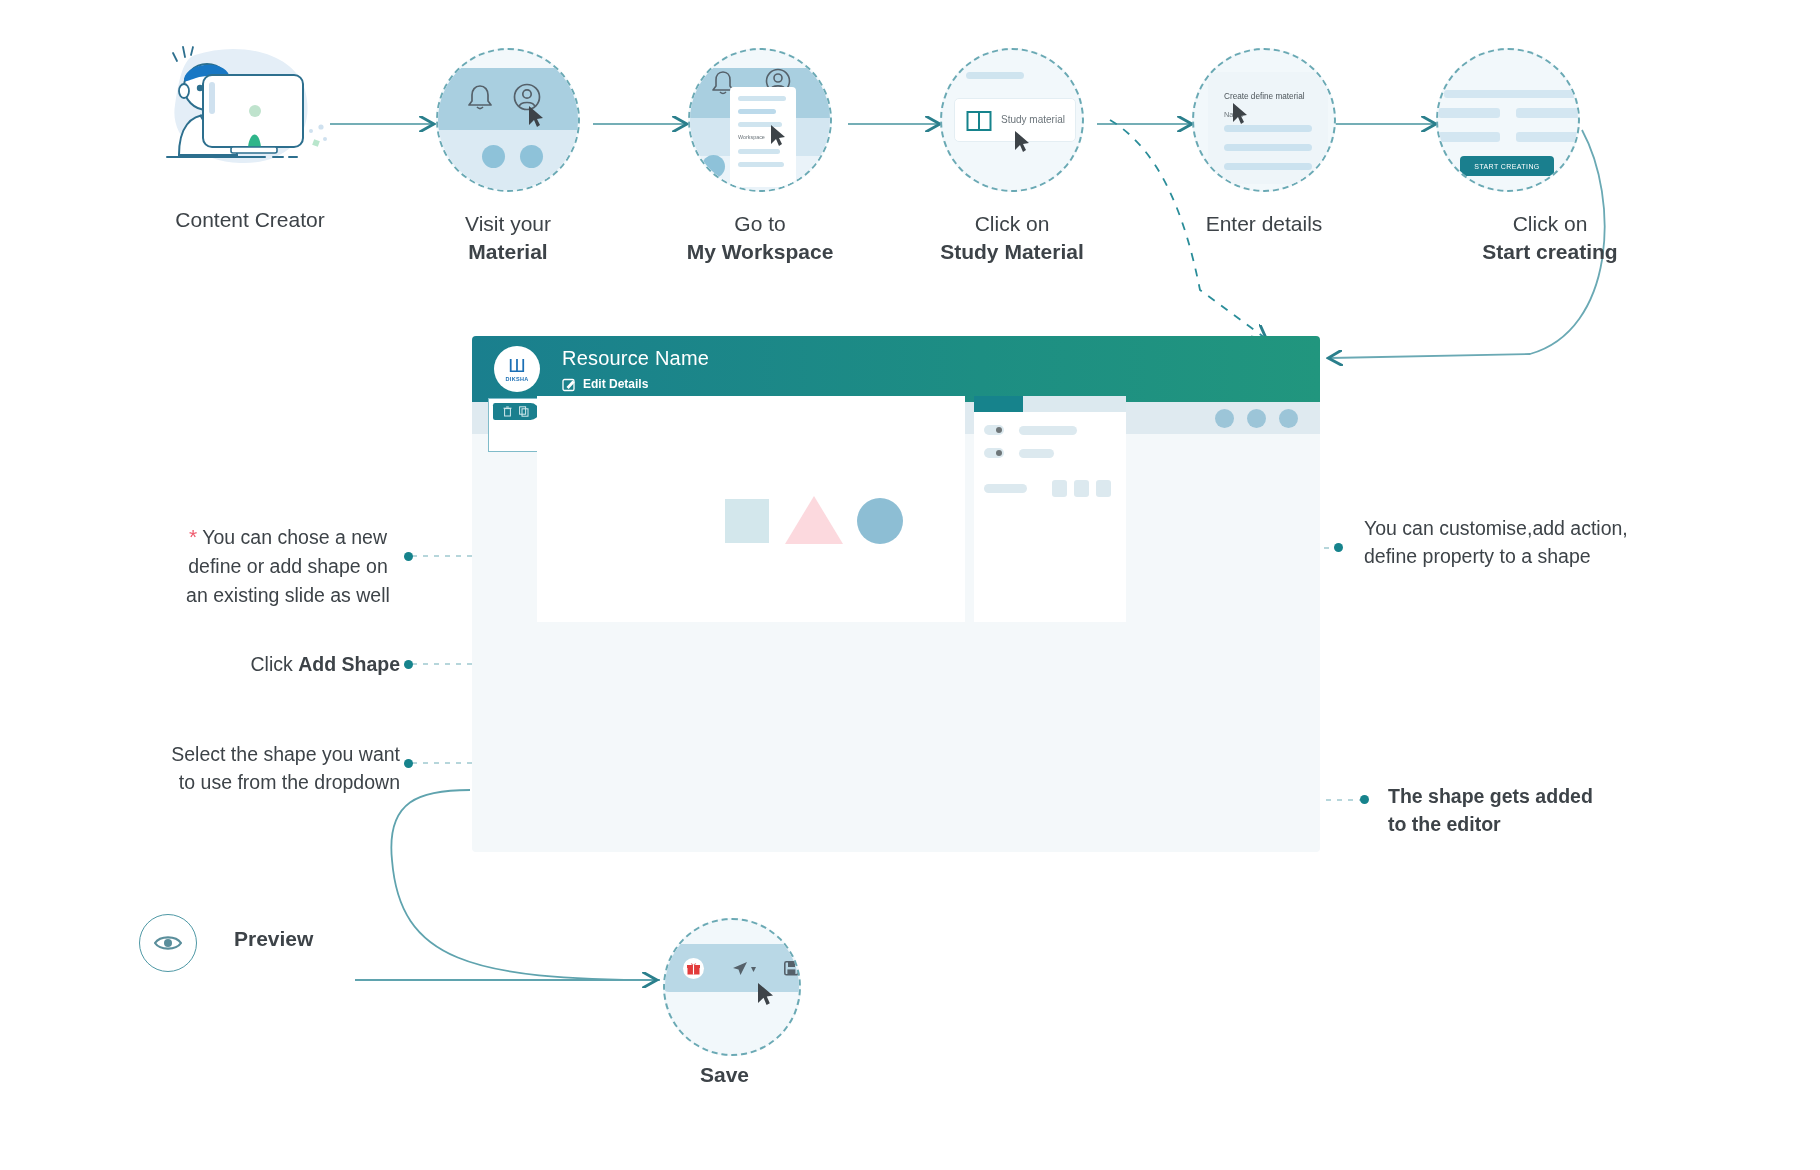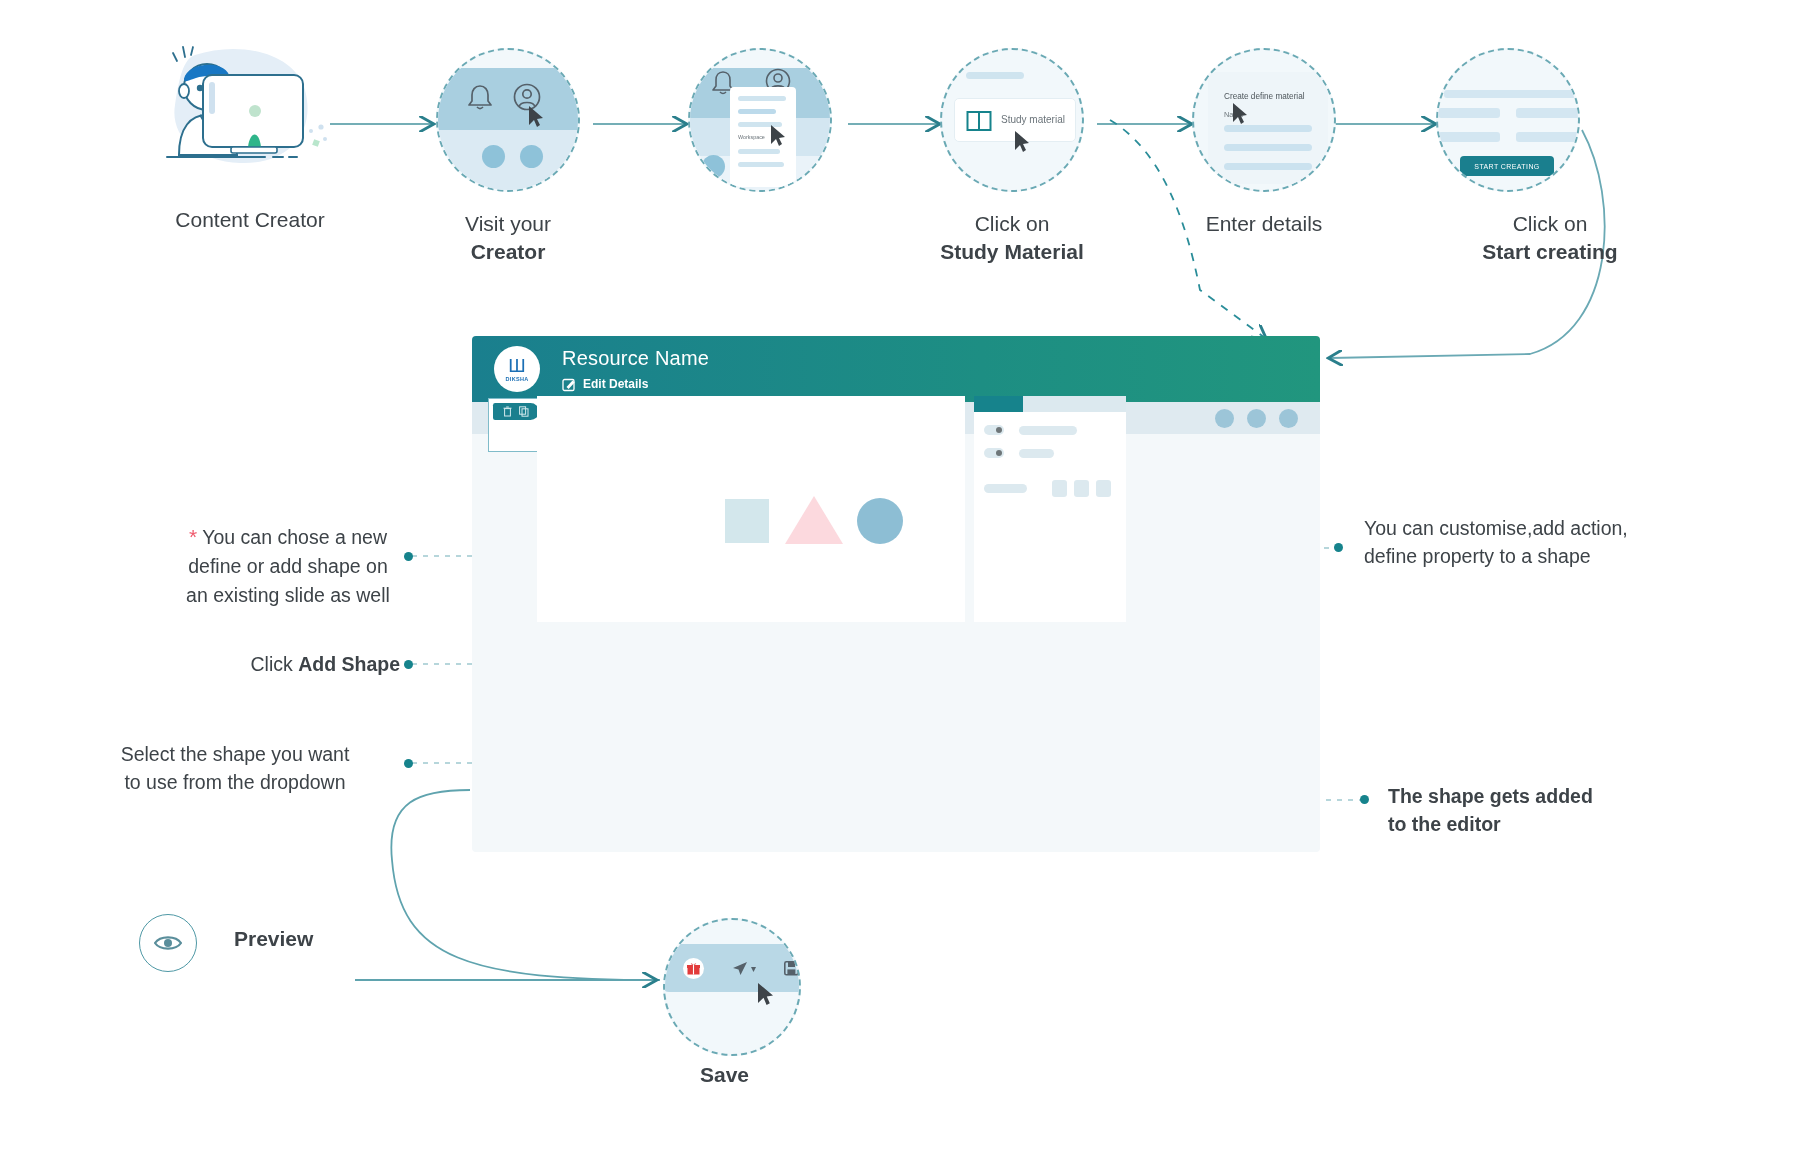--- a/index.html
+++ b/index.html
@@ -281,21 +281,21 @@
       <circle cx="15" cy="15" r="12.5" fill="none" stroke="#55616a" stroke-width="1.7"></circle>
       <circle cx="15" cy="12" r="4.2" fill="none" stroke="#55616a" stroke-width="1.7"></circle>
       <path d="M7,25 C8,19 22,19 23,25" fill="none" stroke="#55616a" stroke-width="1.7"></path>
     </svg>
     <svg class="abs" style="left:90px; top:55px;" width="18" height="24">
       <path d="M1,1 L1,20 L6,15 L9,22 L12,20 L9,14 L15,13 Z" fill="#3d4348"></path>
     </svg>
   </div>
   <div class="step-label" style="left:378px; top:210px;">
     <span>Visit your</span>
-    <b>Creator</b>
+    <b>Material</b>
   </div>
 
   <div class="step-circle" style="left:688px; top:48px;">
     <div class="c-topbar" style="height:50px;"></div>
     <div class="c-botbar" style="top:68px; height:38px; background:#d3e6f1;"></div>
     <div class="c-botbar" style="top:106px; height:40px; background:#eaf3f9;"></div>
     <div class="c-dot" style="left:12px; top:105px;"></div>
     <svg class="abs" style="left:20px; top:18px;" width="26" height="28">
       <path d="M13,4 C8.5,4 6,7.5 6,12 L6,18 L3,22 L23,22 L20,18 L20,12 C20,7.5 17.5,4 13,4 Z" fill="none" stroke="#55616a" stroke-width="1.6" stroke-linejoin="round"></path>
       <path d="M10,24 q3,3 6,0" fill="none" stroke="#55616a" stroke-width="1.6"></path>
@@ -310,20 +310,24 @@
       <div class="abs" style="left:8px; top:9px; width:48px; height:5px; background:#cfe4ef; border-radius:3px;"></div>
       <div class="abs" style="left:8px; top:22px; width:38px; height:5px; background:#bcdaeb; border-radius:3px;"></div>
       <div class="abs" style="left:8px; top:35px; width:44px; height:5px; background:#cfe4ef; border-radius:3px;"></div>
       <div class="abs" style="left:8px; top:47px; font-size:5.4px; color:#6b747a;">Workspace</div>
       <div class="abs" style="left:8px; top:62px; width:42px; height:5px; background:#cfe4ef; border-radius:3px;"></div>
       <div class="abs" style="left:8px; top:75px; width:46px; height:5px; background:#cfe4ef; border-radius:3px;"></div>
     </div>
     <svg class="abs" style="left:80px; top:74px;" width="18" height="24">
       <path d="M1,1 L1,20 L6,15 L9,22 L12,20 L9,14 L15,13 Z" fill="#3d4348"></path>
     </svg>
+  </div>
+  <div class="step-label" style="left:630px; top:210px;">
+    <span>Go to</span>
+    <b>My Workspace</b>
   </div>
 
   <div class="step-circle" style="left:940px; top:48px;">
     <div class="abs" style="left:24px; top:22px; width:58px; height:7px; background:#cfe4ef; border-radius:4px;"></div>
     <div class="abs" style="left:12px; top:48px; width:122px; height:44px; background:#ffffff; border:1px solid #e4eef3; border-radius:5px;">
       <svg class="abs" style="left:11px; top:10px;" width="26" height="24">
         <rect x="1.5" y="3" width="23" height="18" fill="none" stroke="#16838c" stroke-width="2"></rect>
         <path d="M13,4 L13,20" stroke="#16838c" stroke-width="2"></path>
         <path d="M13,8 L13,15" stroke="#16838c" stroke-width="2"></path>
       </svg>
@@ -474,21 +478,21 @@
     <span>define or add shape on</span><br>
     <span>an existing slide as well</span>
   </div>
   <span class="anno-dot" style="left:404px; top:552px;"></span>
 
   <div class="anno" style="left:150px; top:650px; width:250px; text-align:right;">
     <span>Click </span><span class="strong">Add Shape</span>
   </div>
   <span class="anno-dot" style="left:404px; top:660px;"></span>
 
-  <div class="anno" style="left:70px; top:740px; width:330px; text-align:center;">
+  <div class="anno" style="left:70px; top:740px; width:330px; text-align:right;">
     <span>Select the shape you want</span><br>
     <span>to use from the dropdown</span>
   </div>
   <span class="anno-dot" style="left:404px; top:759px;"></span>
 
   <div class="anno" style="left:1364px; top:514px; width:400px;">
     <span>You can  customise,add action,</span><br>
     <span>define property to a shape</span>
   </div>
   <span class="anno-dot" style="left:1334px; top:543px;"></span>

